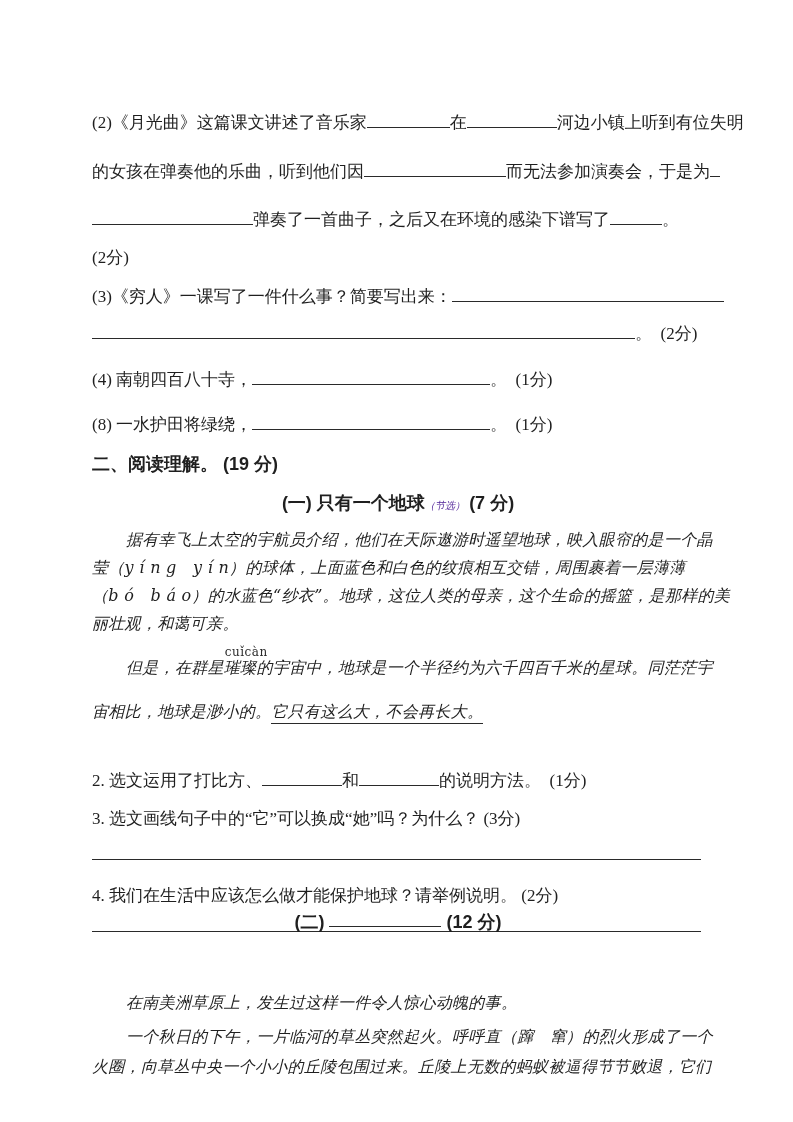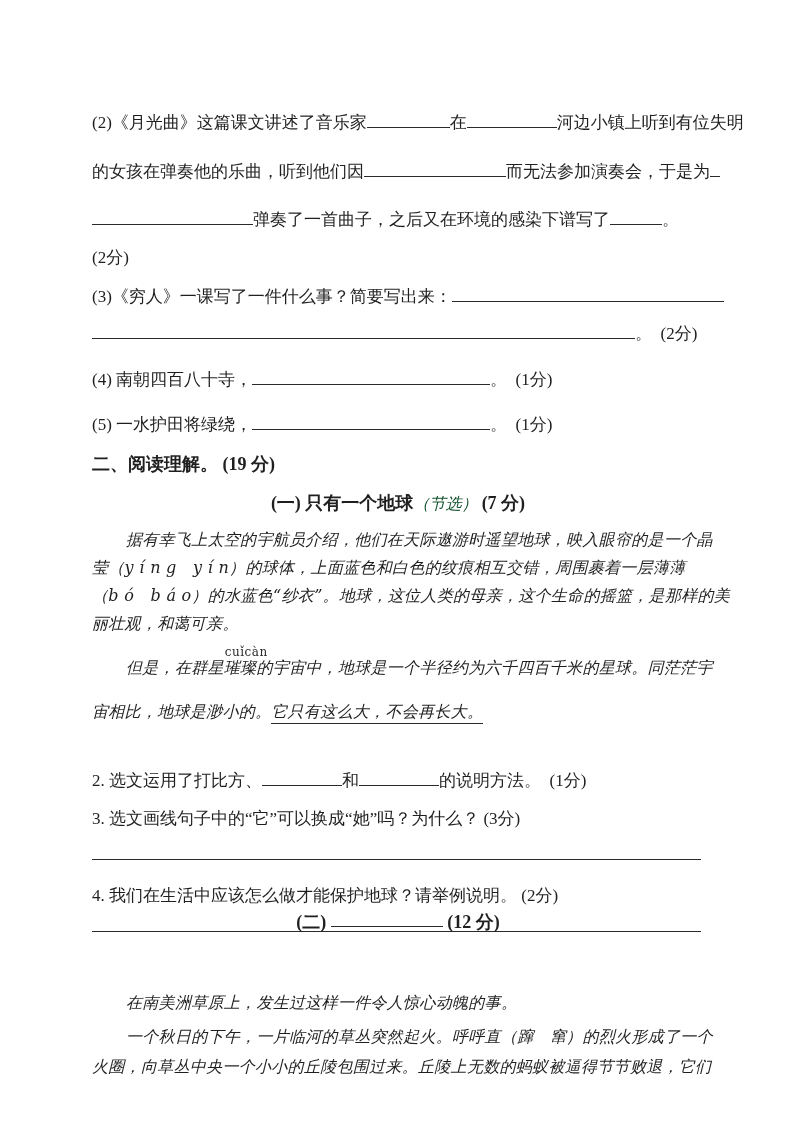--- a/index.html
+++ b/index.html
@@ -1,28 +1,28 @@
 <!DOCTYPE html>
 <html><head>
 <meta charset="utf-8">
 <style>
   html,body{margin:0;padding:0;background:#ffffff;}
   .page{position:relative;width:792px;height:1122px;background:#ffffff;color:#1f1f1f;overflow:hidden;margin-top:12px;}
   .content{position:absolute;left:92px;top:0;width:612px;height:1122px;}
   .line{position:absolute;left:0;white-space:nowrap;font-family:"Liberation Serif","DejaVu Serif",serif;font-size:17px;line-height:22px;color:#1f1f1f;}
   .kai{font-family:"DejaVu Serif",serif;font-style:italic;font-size:16px;letter-spacing:0.3px;}
-  .hei{font-family:Liberation Serif, serif;font-weight:700;font-size:18px;font-style:normal;}
+  .hei{font-family:Liberation Sans, sans-serif;font-weight:700;font-size:18px;font-style:normal;}
   .center{width:612px;text-align:center;}
   .indent{padding-left:34px;}
   .blank{display:inline-block;border-bottom:1px solid #2a2a2a;height:15px;vertical-align:baseline;}
   .rule{position:absolute;left:0;width:609px;border-bottom:1.5px solid #2a2a2a;height:0;}
   .ul{border-bottom:1px solid #2a2a2a;padding-bottom:2px;}
   .rubywrap{position:relative;display:inline-block;}
   .rt{position:absolute;top:-9px;left:1px;font-size:12px;font-style:normal;letter-spacing:0.5px;line-height:9px;color:#2a2a2a;}
-  .note{font-family:"DejaVu Serif",serif;font-style:italic;font-weight:400;font-size:16px;color:#14532d;}
+  .note{font-family:"DejaVu Serif",serif;font-style:italic;font-weight:400;font-size:10px;color:#4c1d95;}
 </style>
 </head>
 <body>
 
 <div class="page">
   <div class="content">
 
     <div class="line" style="top:100px;">
       <span>(2)《月光曲》这篇课文讲述了音乐家</span><span class="blank" style="width:83px;"></span><span>在</span><span class="blank" style="width:90px;"></span><span>河边小镇上听到有位失明</span>
     </div>
@@ -41,21 +41,21 @@
     </div>
     <div class="line" style="top:311px;">
       <span class="blank" style="width:543px;"></span><span>。</span>&nbsp;&nbsp;<span>(2分)</span>
     </div>
 
     <div class="line" style="top:357px;">
       <span>(4) 南朝四百八十寺，</span><span class="blank" style="width:238px;"></span><span>。</span>&nbsp;&nbsp;<span>(1分)</span>
     </div>
 
     <div class="line" style="top:402px;">
-      <span>(5) 一水护田将绿绕，</span><span class="blank" style="width:238px;"></span><span>。</span>&nbsp;&nbsp;<span>(1分)</span>
+      <span>(8) 一水护田将绿绕，</span><span class="blank" style="width:238px;"></span><span>。</span>&nbsp;&nbsp;<span>(1分)</span>
     </div>
 
     <div class="line hei" style="top:441px;">
       <span>二、阅读理解。 (19 分)</span>
     </div>
 
     <div class="line center" style="top:480px;">
       <span class="hei">(一) 只有一个地球</span><span class="note">（节选）</span>&nbsp;<span class="hei">(7 分)</span>
     </div>
 

